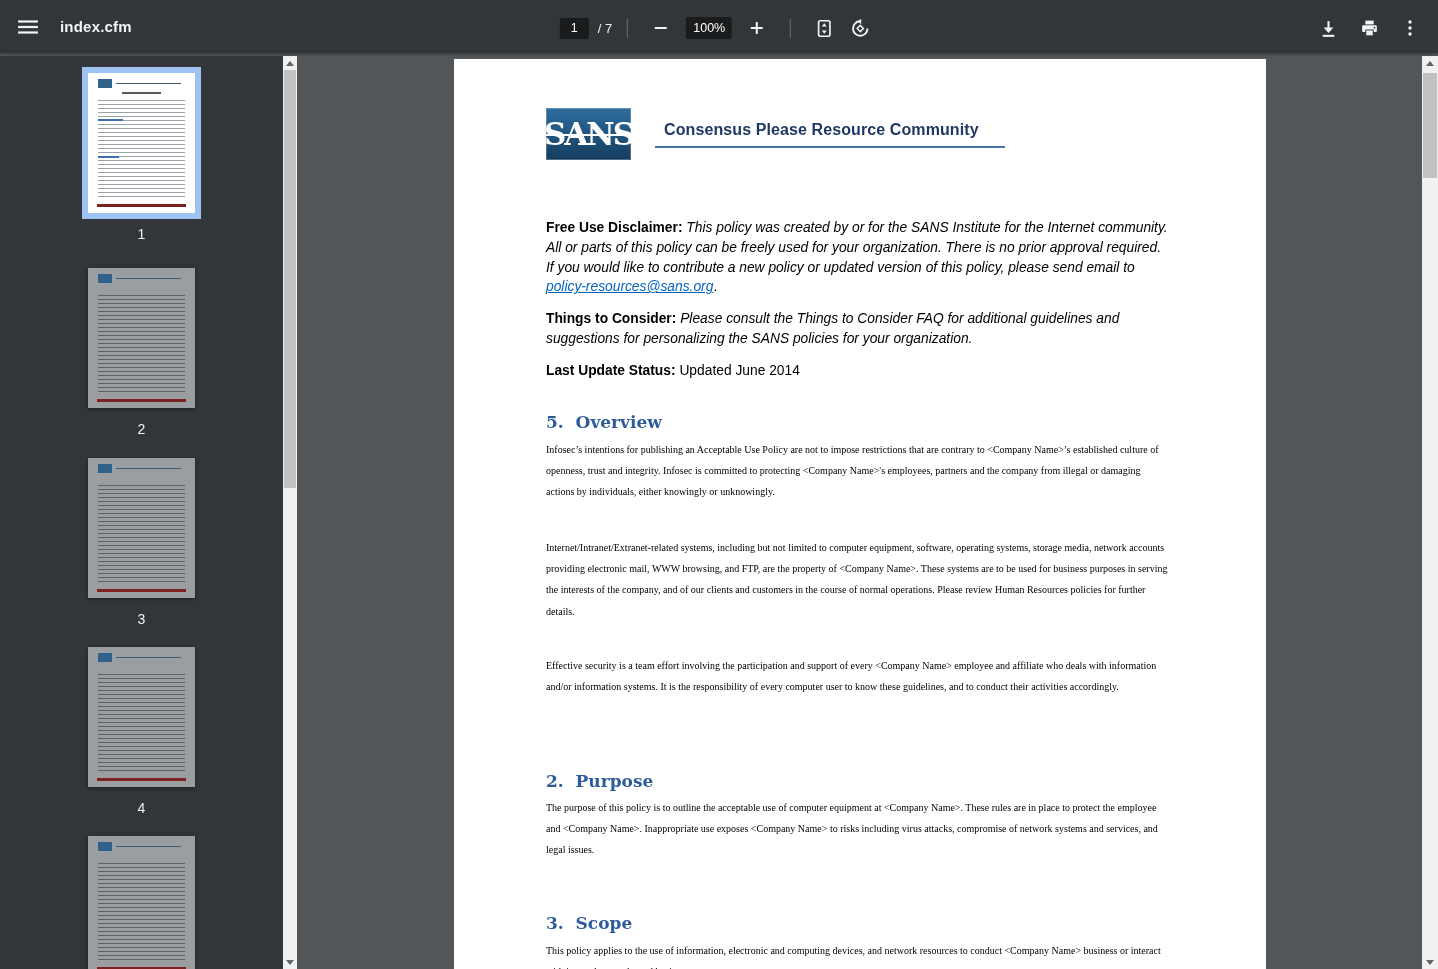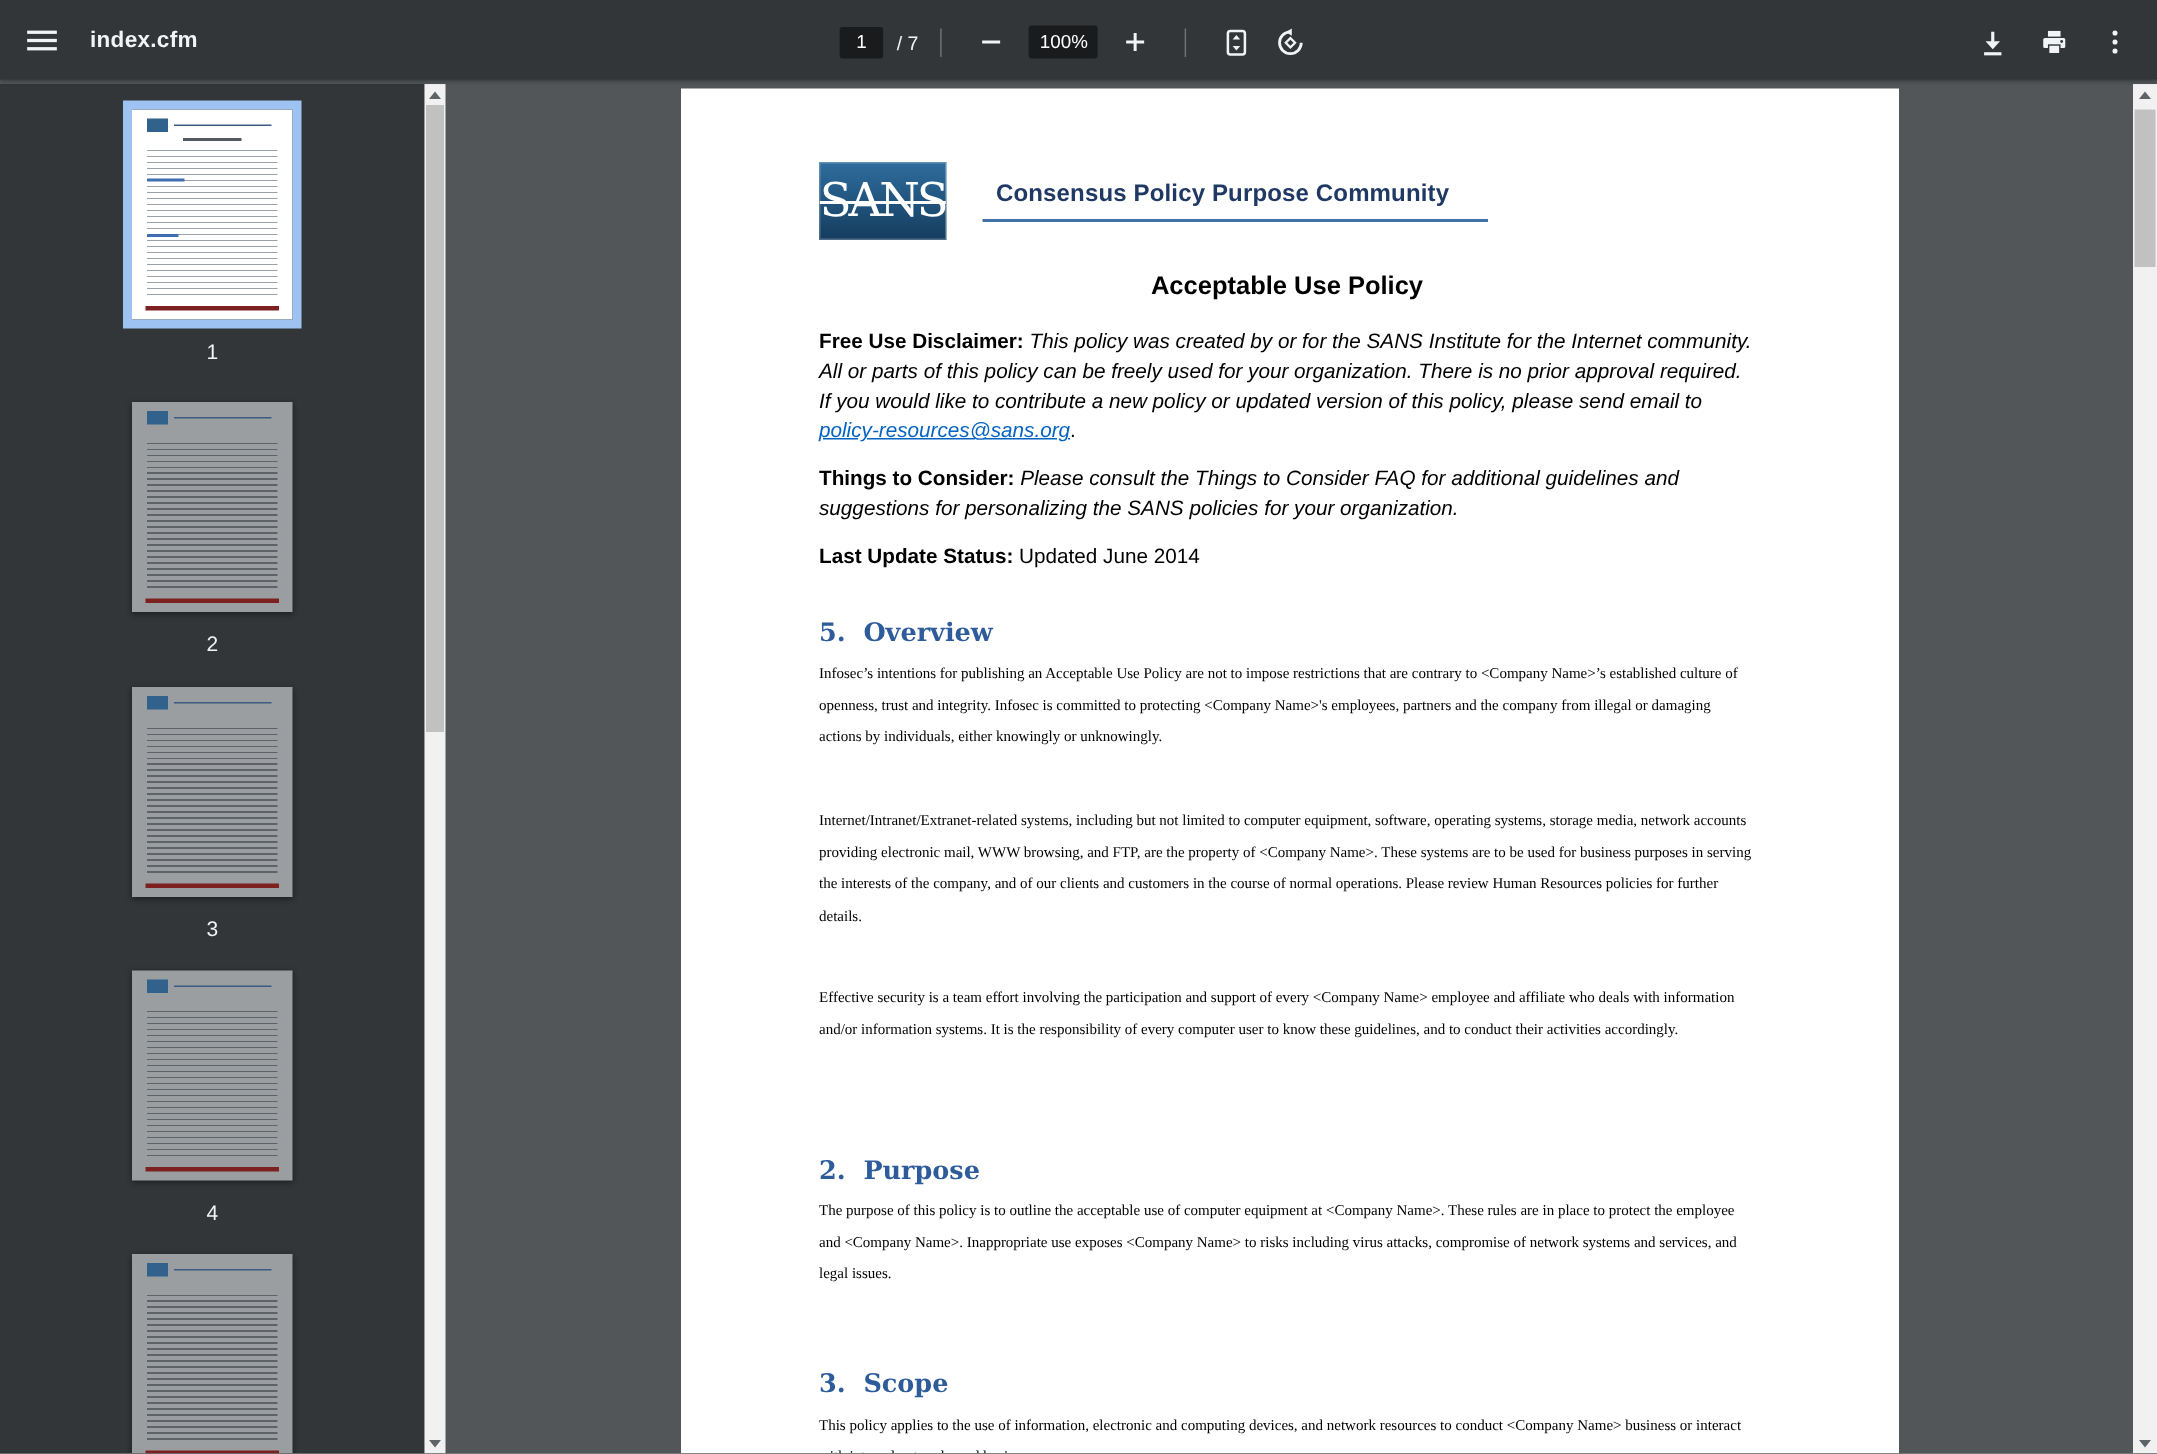--- a/index.html
+++ b/index.html
@@ -82,21 +82,21 @@
     position:absolute; left:454px; top:59px; width:812px; height:910px;
     background:#ffffff; overflow:hidden; z-index:5;
   }
   .doc-header { position:absolute; left:92px; top:49px; display:flex; align-items:flex-start; }
   .sans-logo {
     width:85px; height:52px; background:linear-gradient(#2f6d9e, #143c5e);
     display:flex; align-items:center; justify-content:center; position:relative;
     box-shadow:inset 0 0 0 1px rgba(255,255,255,.25);
   }
   .sans-logo span {
-    font-family:"DejaVu Serif", serif; font-weight:normal; font-size:31px; color:#fff;
+    font-family:"DejaVu Serif", serif; font-weight:bold; font-size:31px; color:#fff;
     letter-spacing:-2px; line-height:1; text-decoration:line-through;
     text-decoration-thickness:2px;
   }
   .community-header {
     margin-left:24px; margin-top:13px; padding:0 26px 7px 9px;
     border-bottom:2.5px solid #4472a8;
     font-size:16px; font-weight:bold; color:#1f3864; letter-spacing:.1px;
     white-space:nowrap;
   }
   .doc-title {
@@ -268,24 +268,23 @@
         <div class="tri-down"></div>
       </div>
   </div>
 
   <main class="page">
 
     <div class="doc-header">
       <div class="sans-logo">
         <span>SANS</span>
       </div>
-      <div class="community-header">Consensus Policy Purpose Community</div>
-    </div>
-
-    <h1 class="doc-title">Acceptable Use Policy</h1>
+      <div class="community-header">Consensus Please Resource Community</div>
+    </div>
+
 
     <p class="block meta" style="top:159px;">
       <b class="lbl">Free Use Disclaimer:</b><i> This policy was created by or for the SANS Institute for the Internet community. All or parts of this policy can be freely used for your organization. There is no prior approval required. If you would like to contribute a new policy or updated version of this policy, please send email to </i><a class="doc-link">policy-resources@sans.org</a><i class="plain">.</i>
     </p>
 
     <p class="block meta" style="top:250px;">
       <b class="lbl">Things to Consider:</b><i>  Please consult the Things to Consider FAQ for additional guidelines and suggestions for personalizing the SANS policies for your organization.</i>
     </p>
 
     <p class="block meta" style="top:302px;">

